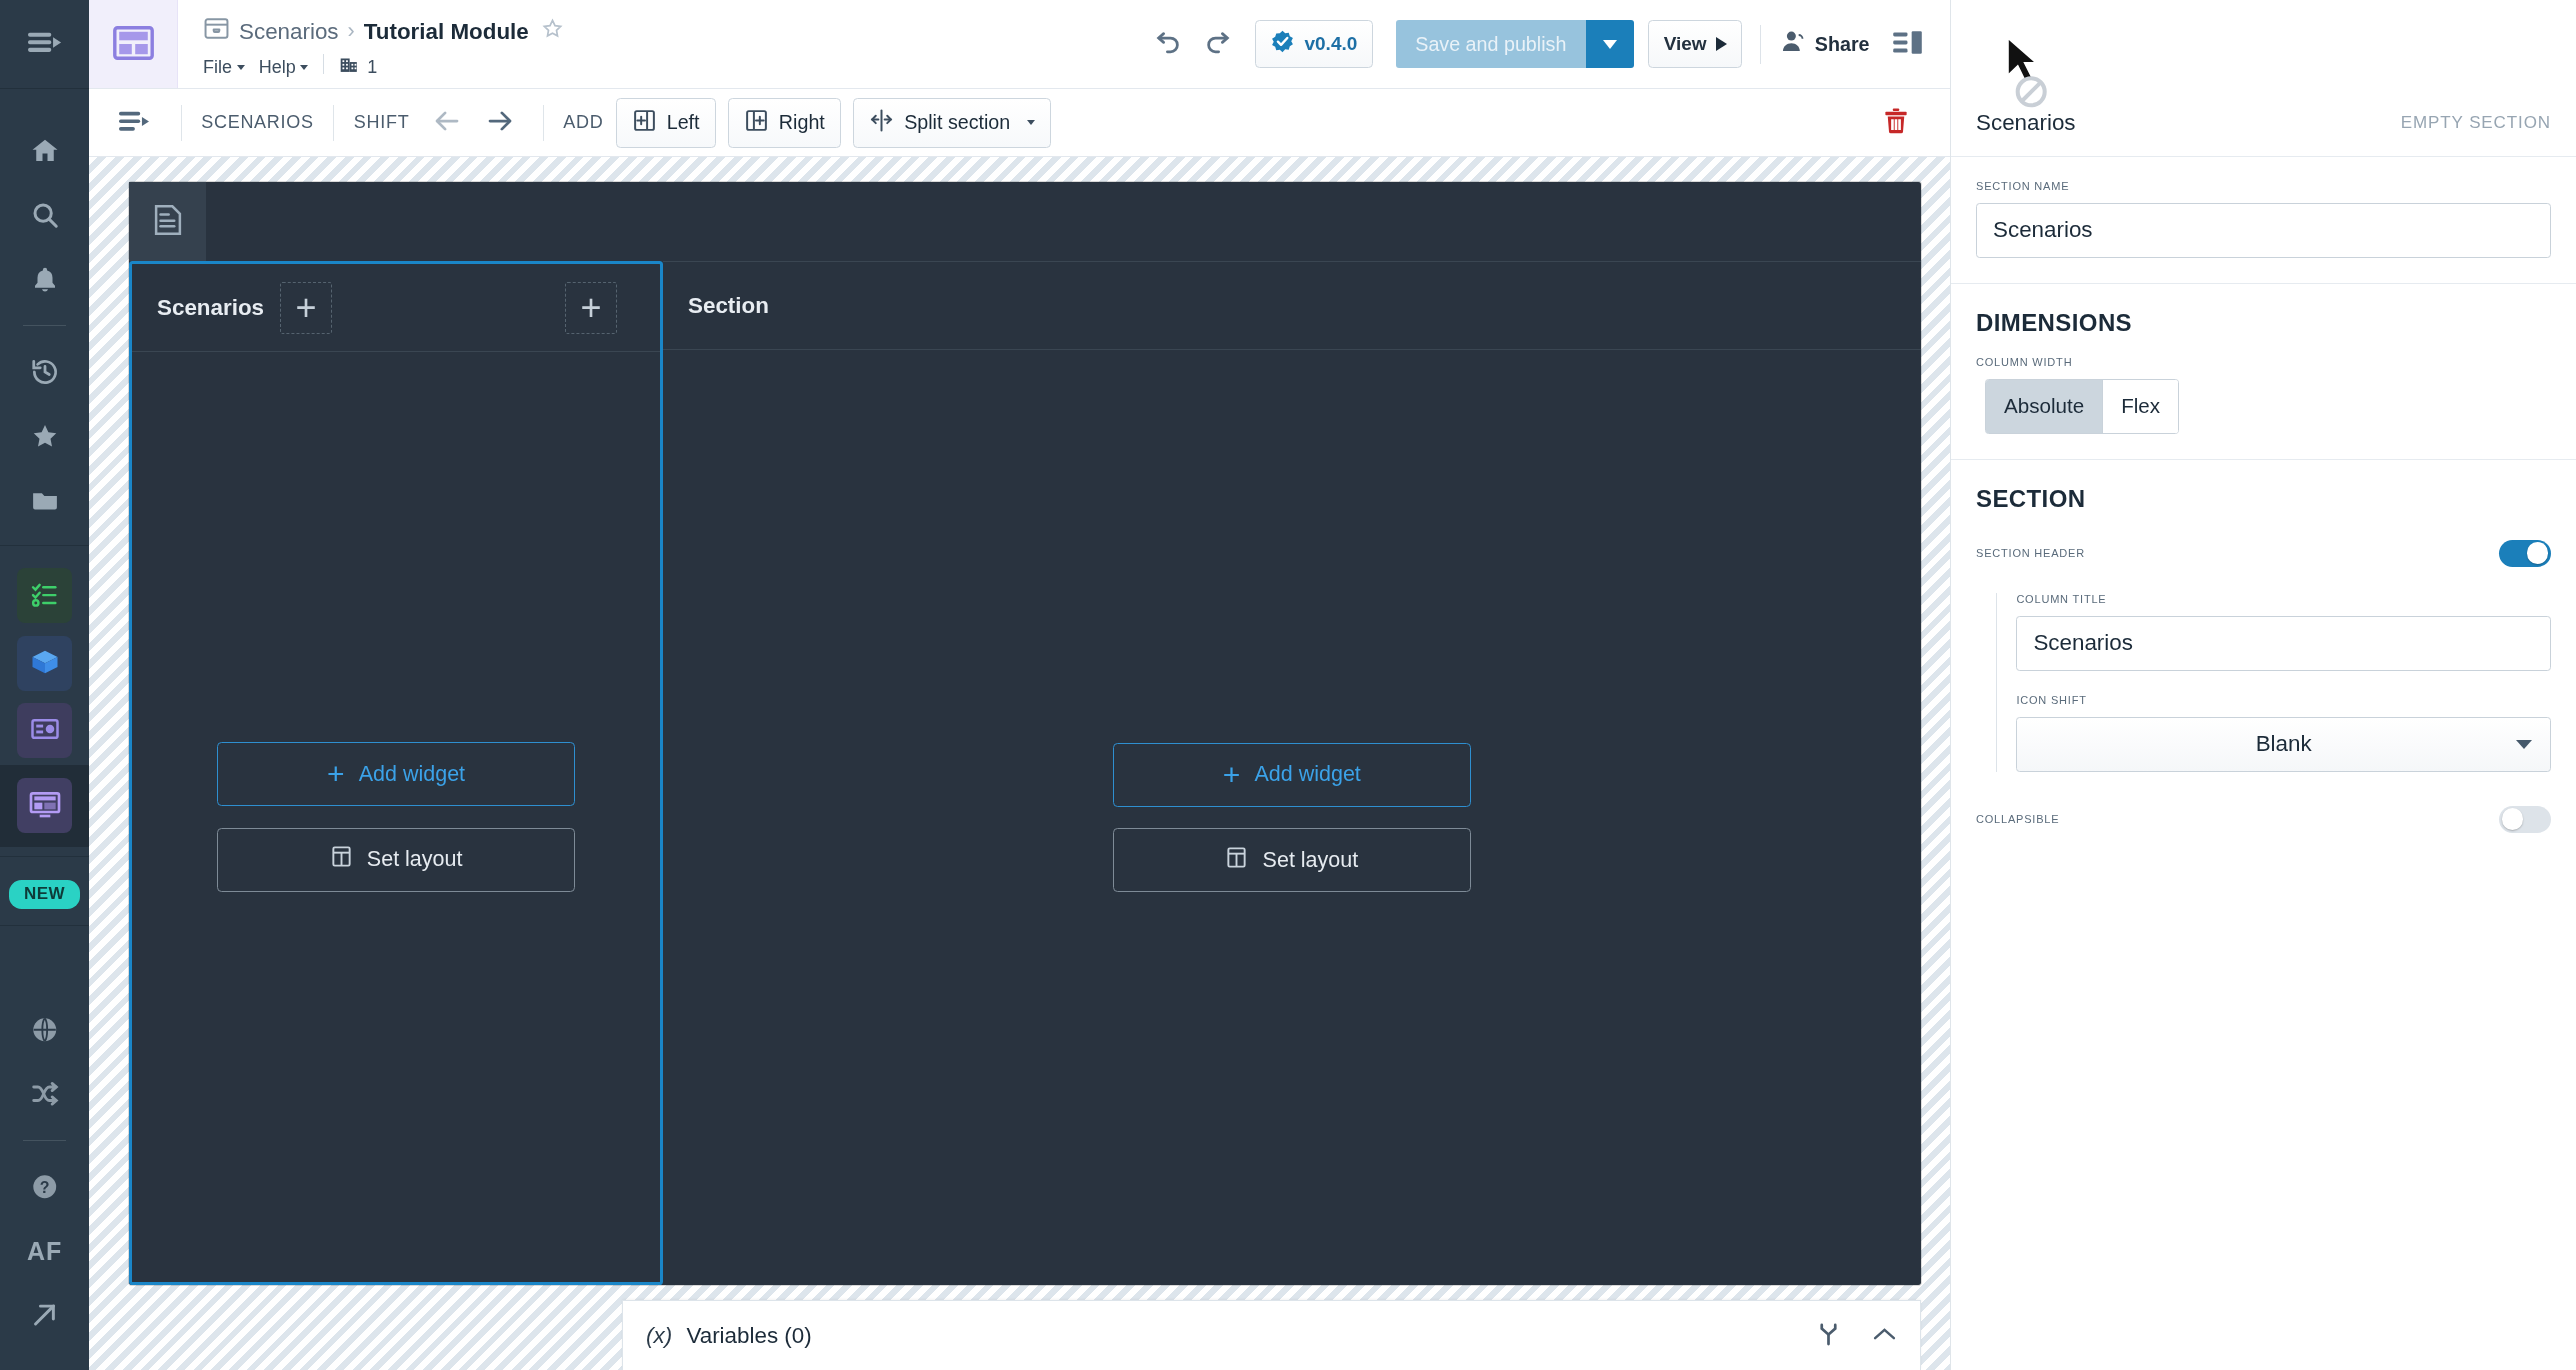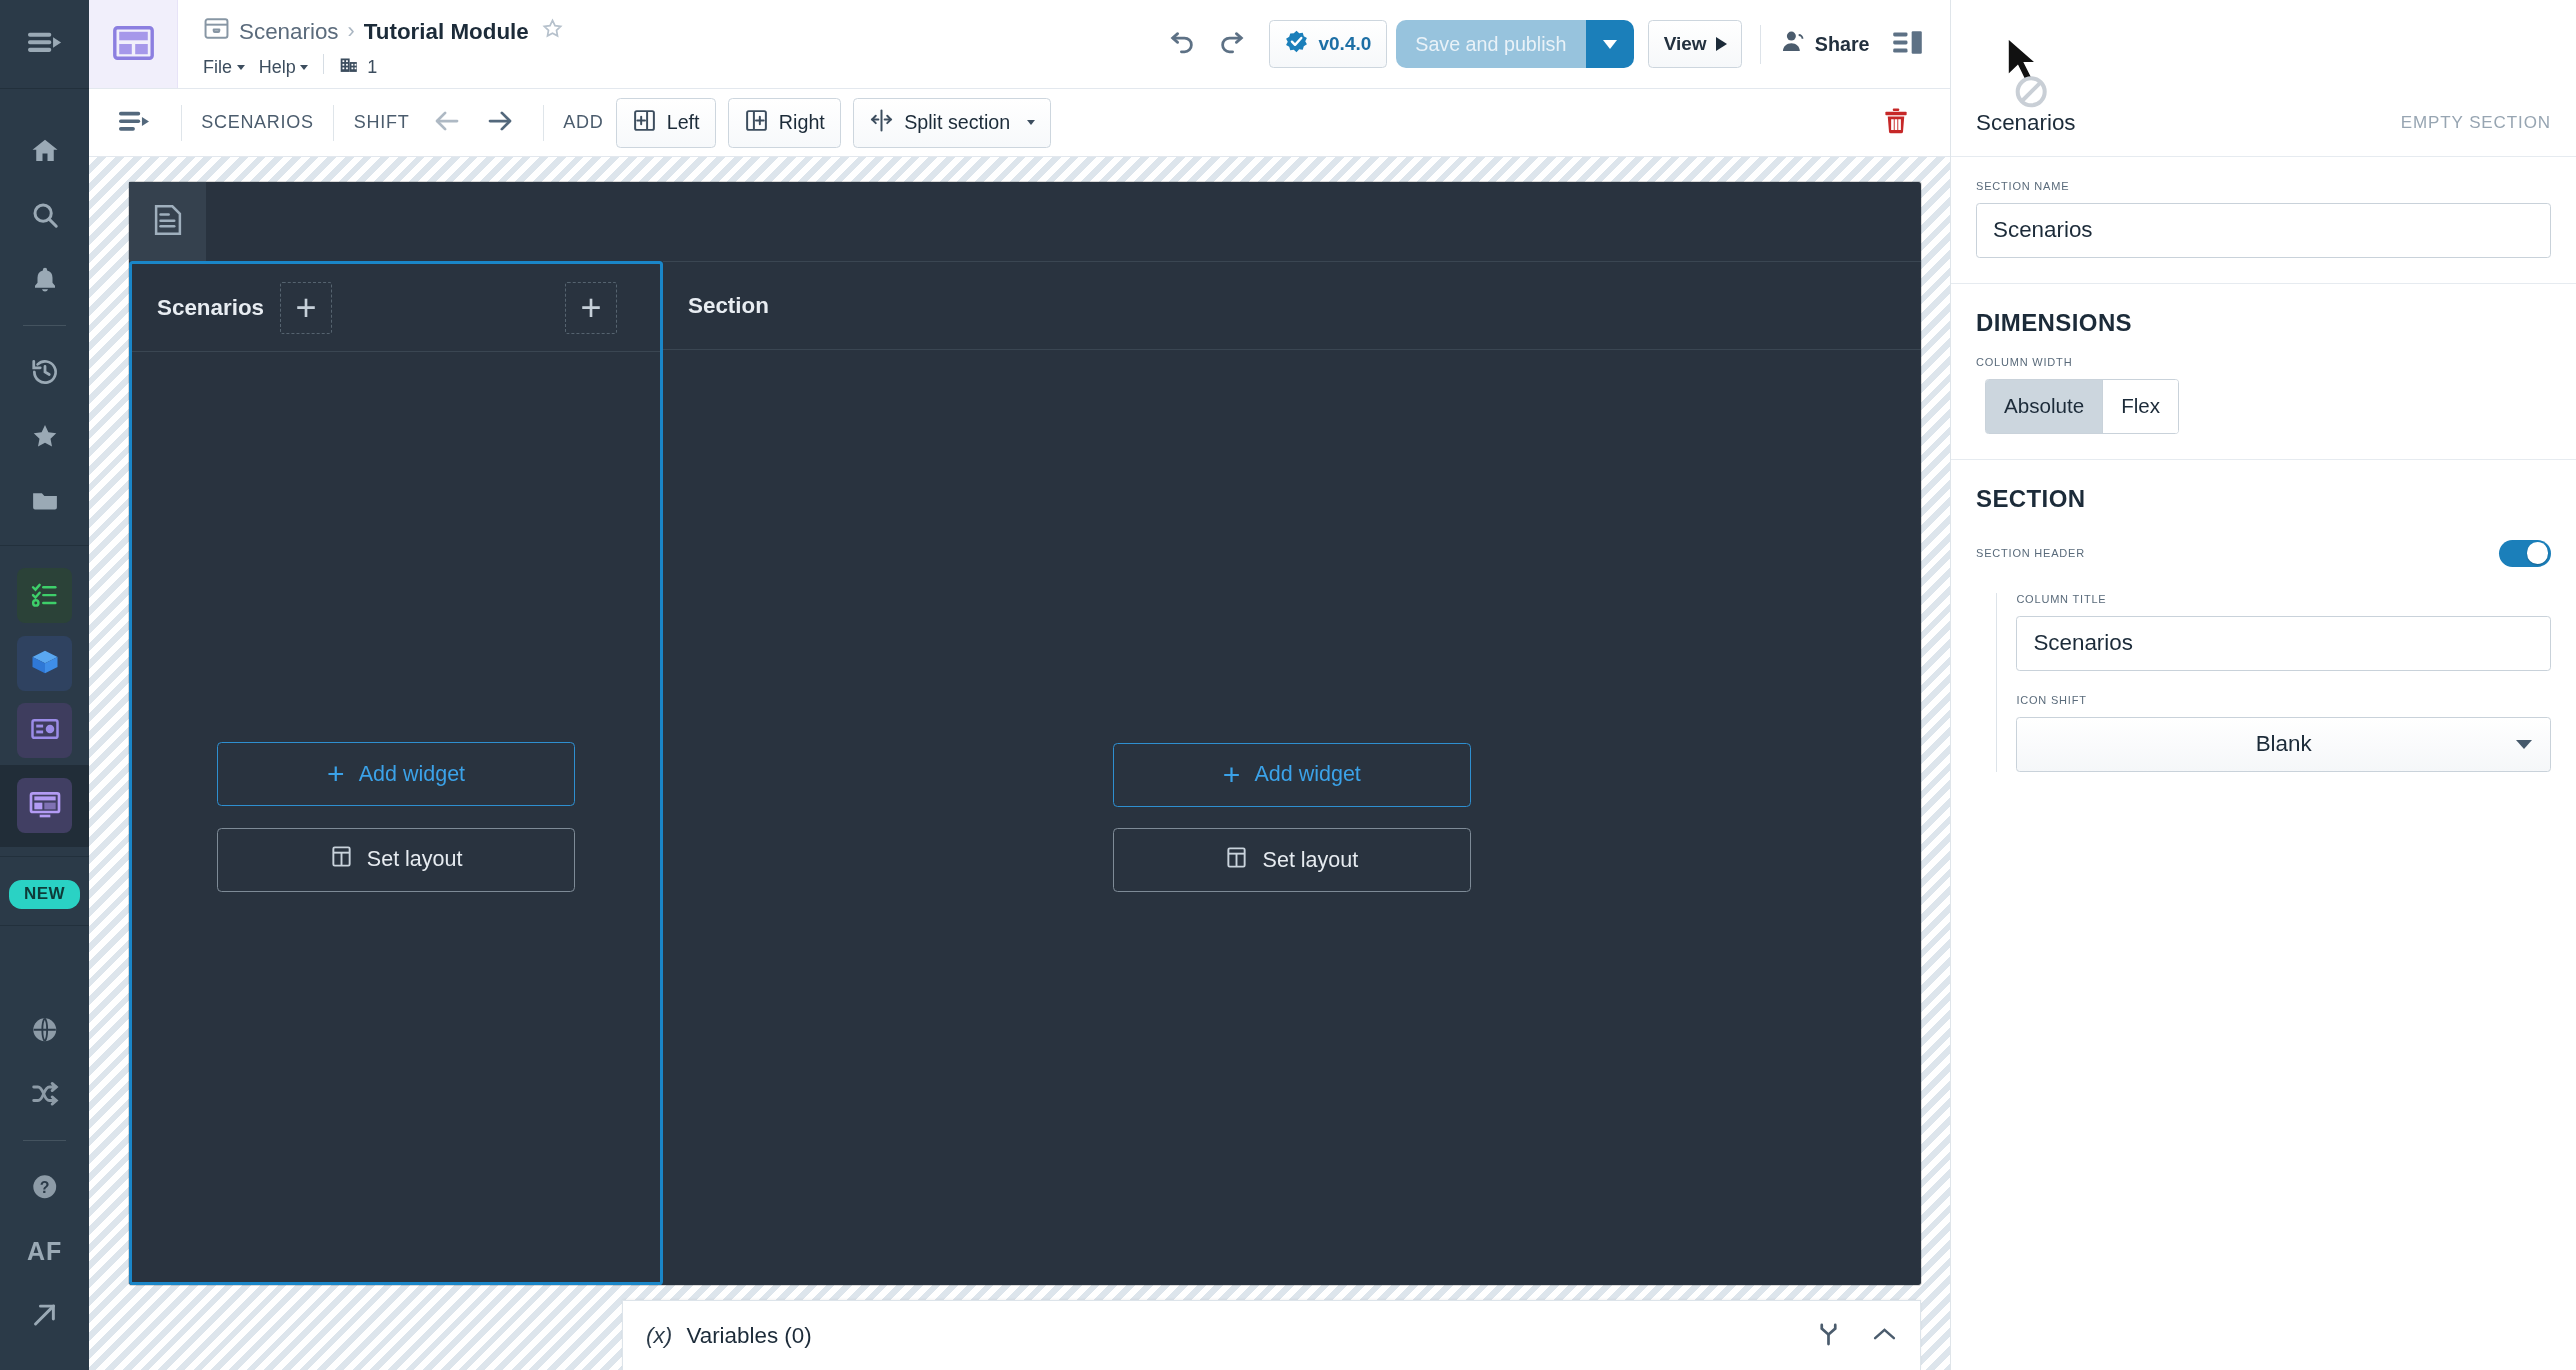--- a/index.html
+++ b/index.html
@@ -73,21 +73,21 @@
   .org{ display:flex; align-items:center; gap:8px; color:#3c4d5e;}
 
   .topbar-right{ display:flex; align-items:center; gap:0; padding-right:18px;}
   .ticon{ width:50px;height:50px;display:flex;align-items:center;justify-content:center;color:#5d7185;cursor:pointer;}
   .btn{
     border:0.9px solid #cdd6de; background:linear-gradient(#ffffff,#f6f8fa);
     border-radius:4.5px; height:48px; display:flex; align-items:center; gap:9px;
     padding:0 14.3px; font-size:19px; color:#23313f; cursor:pointer;
   }
   .btn-version{ margin-left:12.5px; font-weight:bold; color:#1d6fa5; }
-  .sp-group{ display:flex; margin-left:9px; border-radius:10px; overflow:hidden;}
+  .sp-group{ display:flex; margin-left:23px; border-radius:3px; overflow:hidden;}
   .sp-main{
     background:#97c3dd; color:#e9f2f8; height:48px; display:flex;align-items:center;
     padding:0 19.7px; font-size:19.7px; cursor:default;
   }
   .sp-arrow{
     background:#1b7fba; width:48px; height:48px; display:flex;align-items:center;justify-content:center;
     cursor:pointer;
   }
   .sp-arrow i{ width:0;height:0;border-left:7.2px solid transparent;border-right:7.2px solid transparent;border-top:9px solid #fff;display:block;}
   .btn-view{ margin-left:14.3px; font-weight:bold; }
@@ -732,20 +732,26 @@
         <div class="fld-label">COLUMN TITLE</div>
         <input class="text-input" value="Scenarios" style="">
 
         <div class="fld-label" style="margin-top:23px">ICON SHIFT</div>
         <div class="sel">
           <span>Blank</span>
           <i class="car"></i>
         </div>
       </div>
 
+      <div class="toggle-row" style="margin-top:27px">
+        <span class="fld-label">COLLAPSIBLE</span>
+        <span class="tg off">
+            <i></i>
+          </span>
+      </div>
 
     </div>
   </div>
 
   <div class="cursor">
     <svg width="72" height="81" viewBox="0 0 80 90">
       <path d="M2 2 L2 44 L13 33.5 L21 50 L29 46 L21 30 L34 30 Z" fill="#111" stroke="#fff" stroke-width="2.2"></path>
       <circle cx="28" cy="62" r="15" fill="none" stroke="#c9cfd6" stroke-width="4.5"></circle>
       <line x1="17.5" y1="72.5" x2="38.5" y2="51.5" stroke="#c9cfd6" stroke-width="4.5"></line>
     </svg>

